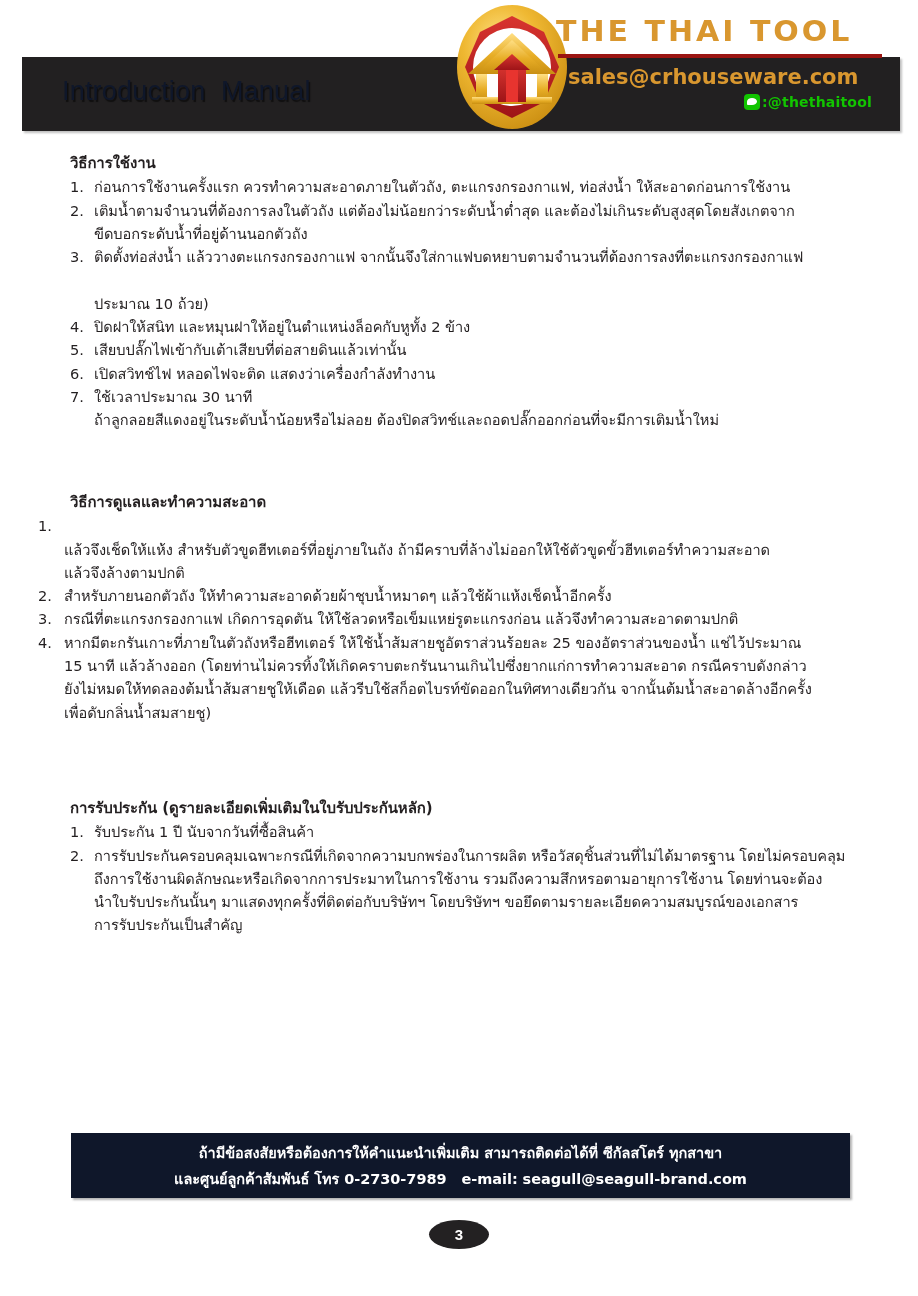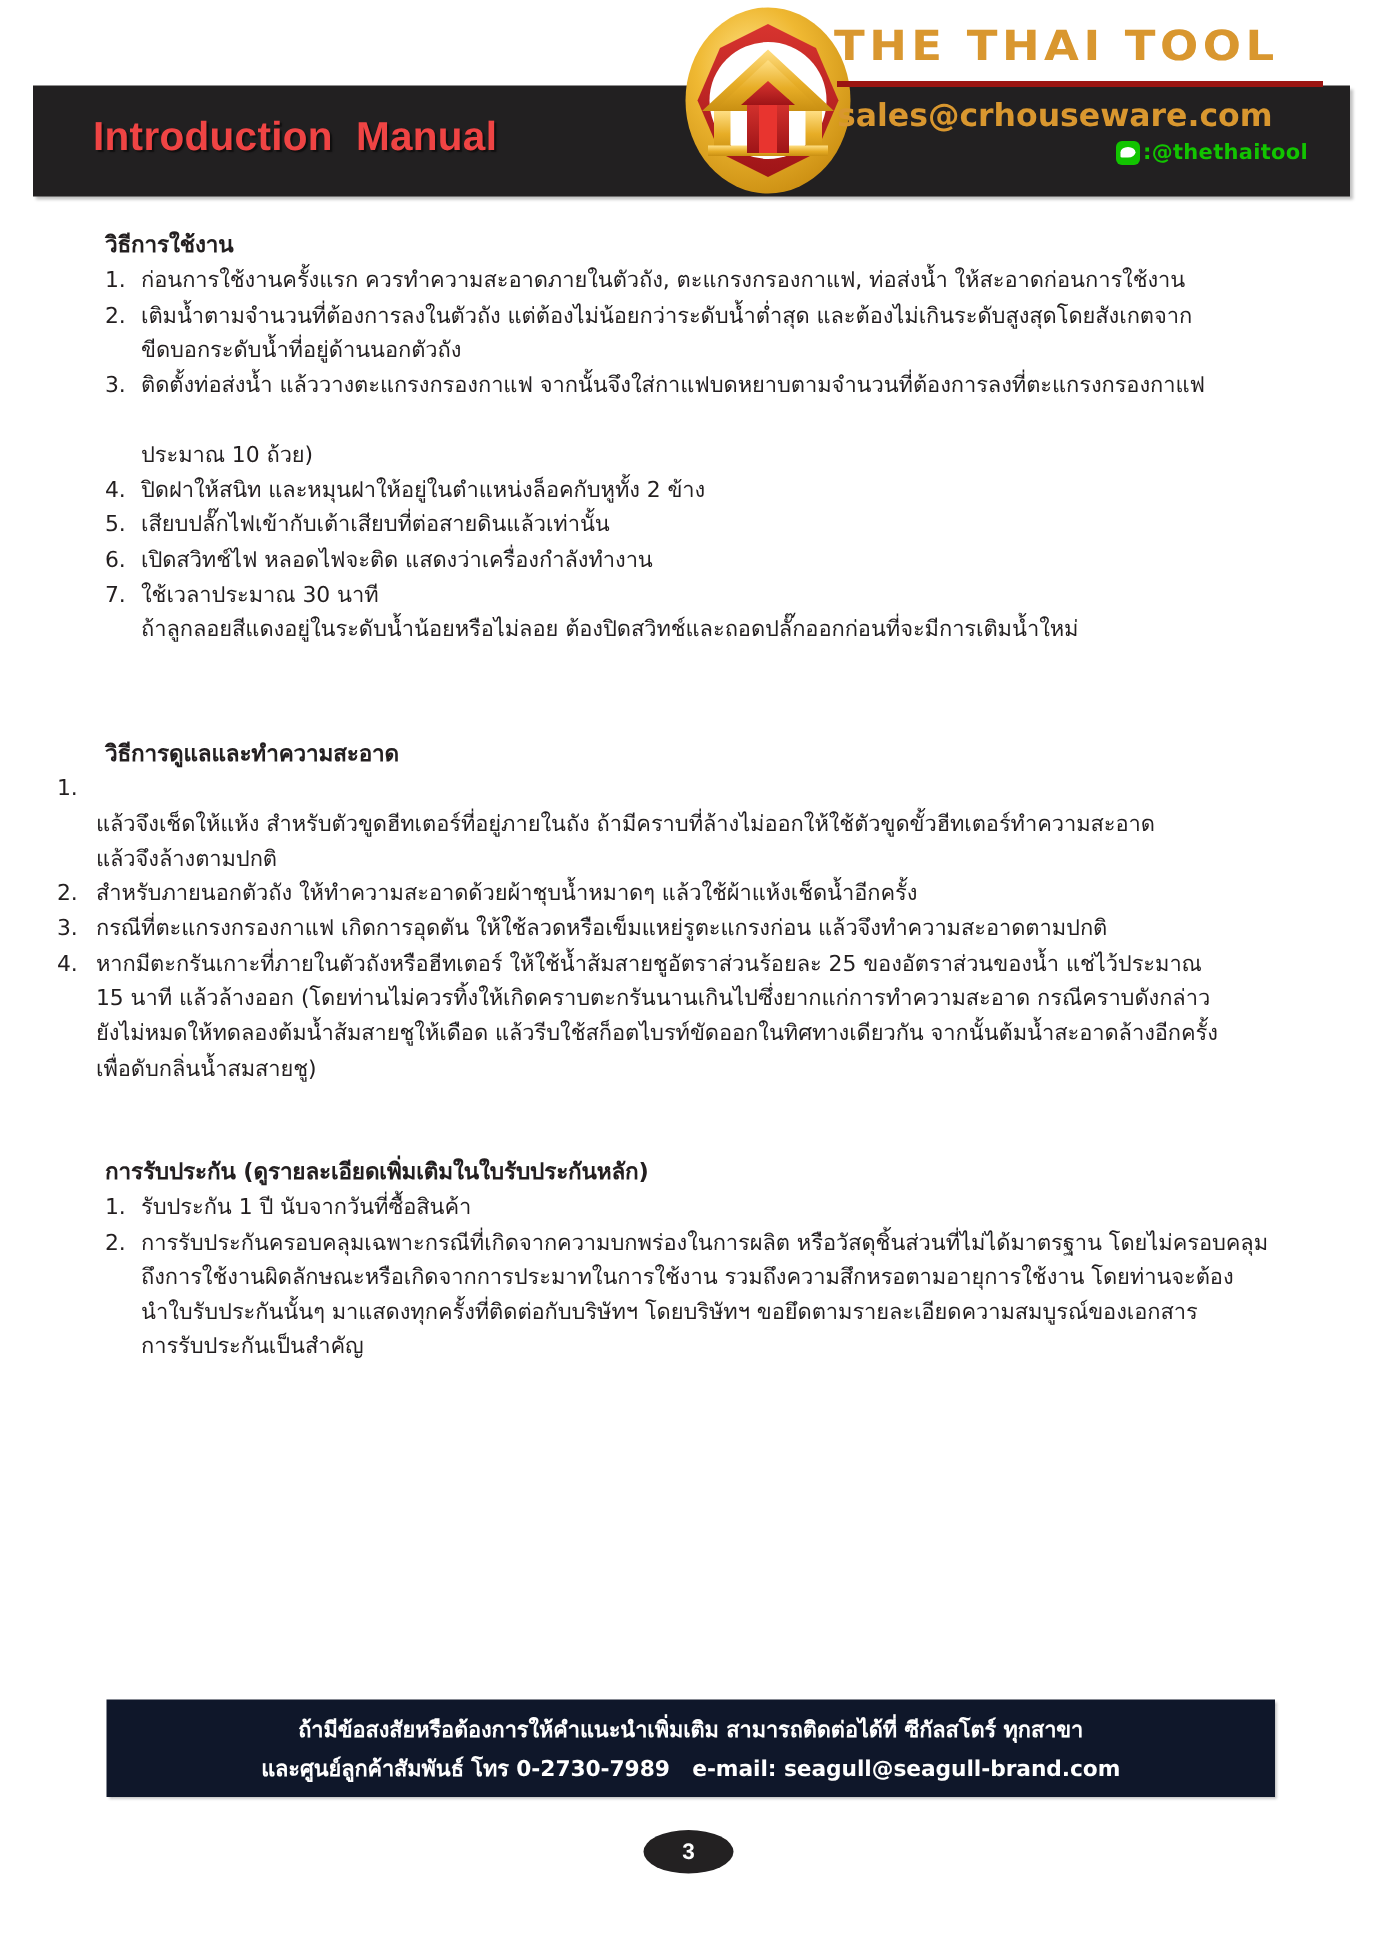--- a/index.html
+++ b/index.html
@@ -27,23 +27,23 @@
     height: 74px;
     background: #222021;
     box-shadow: 2px 2px 2px rgba(0,0,0,0.25);
   }
   .header-title {
     position: absolute;
     left: 62px;
     top: 76px;
     font-family: "Liberation Sans", "DejaVu Sans", sans-serif;
     font-size: 27px;
-    font-weight: bold;
+    font-weight: normal;
     letter-spacing: 0.2px;
-    color: #ef4444;
+    color: #0f172a;
     text-shadow: 1.5px 1.5px 1px rgba(0,0,0,0.55);
     white-space: pre;
   }
 
   
   .logo-mark {
     position: absolute;
     left: 452px;
     top: 4px;
     width: 120px;
@@ -72,21 +72,21 @@
   }
   .brand-rule {
     margin-top: 6px;
     margin-left: 2px;
     width: 324px;
     height: 4px;
     background: #9b1512;
   }
   .brand-email {
     margin-top: 7px;
-    margin-left: 2px;
+    margin-left: 12px;
     font-family: "DejaVu Sans", sans-serif;
     font-size: 21px;
     font-weight: bold;
     letter-spacing: 0px;
     color: #d9972f;
     white-space: pre;
   }
   .brand-line-row {
     margin-top: 5px;
     display: flex;
@@ -142,21 +142,21 @@
     margin: 0;
     font-family: "DejaVu Sans", sans-serif;
     font-size: 15px;
     font-weight: bold;
     color: #231f20;
     line-height: 1.35;
     letter-spacing: -0.1px;
   }
   .sec-howto   { position: absolute; left: 70px;  top: 13px;  width: 800px; }
   .sec-clean   { position: absolute; left: 38px;  top: 352px; width: 850px; }
-  .sec-warranty{ position: absolute; left: 70px;  top: 631px; width: 820px; }
+  .sec-warranty{ position: absolute; left: 70px;  top: 658px; width: 820px; }
 
   ol.steps {
     list-style: none;
     margin: 2px 0 0 0;
     padding: 0;
   }
   ol.steps > li {
     position: relative;
     padding-left: 24px;
     font-size: 14.6px;

